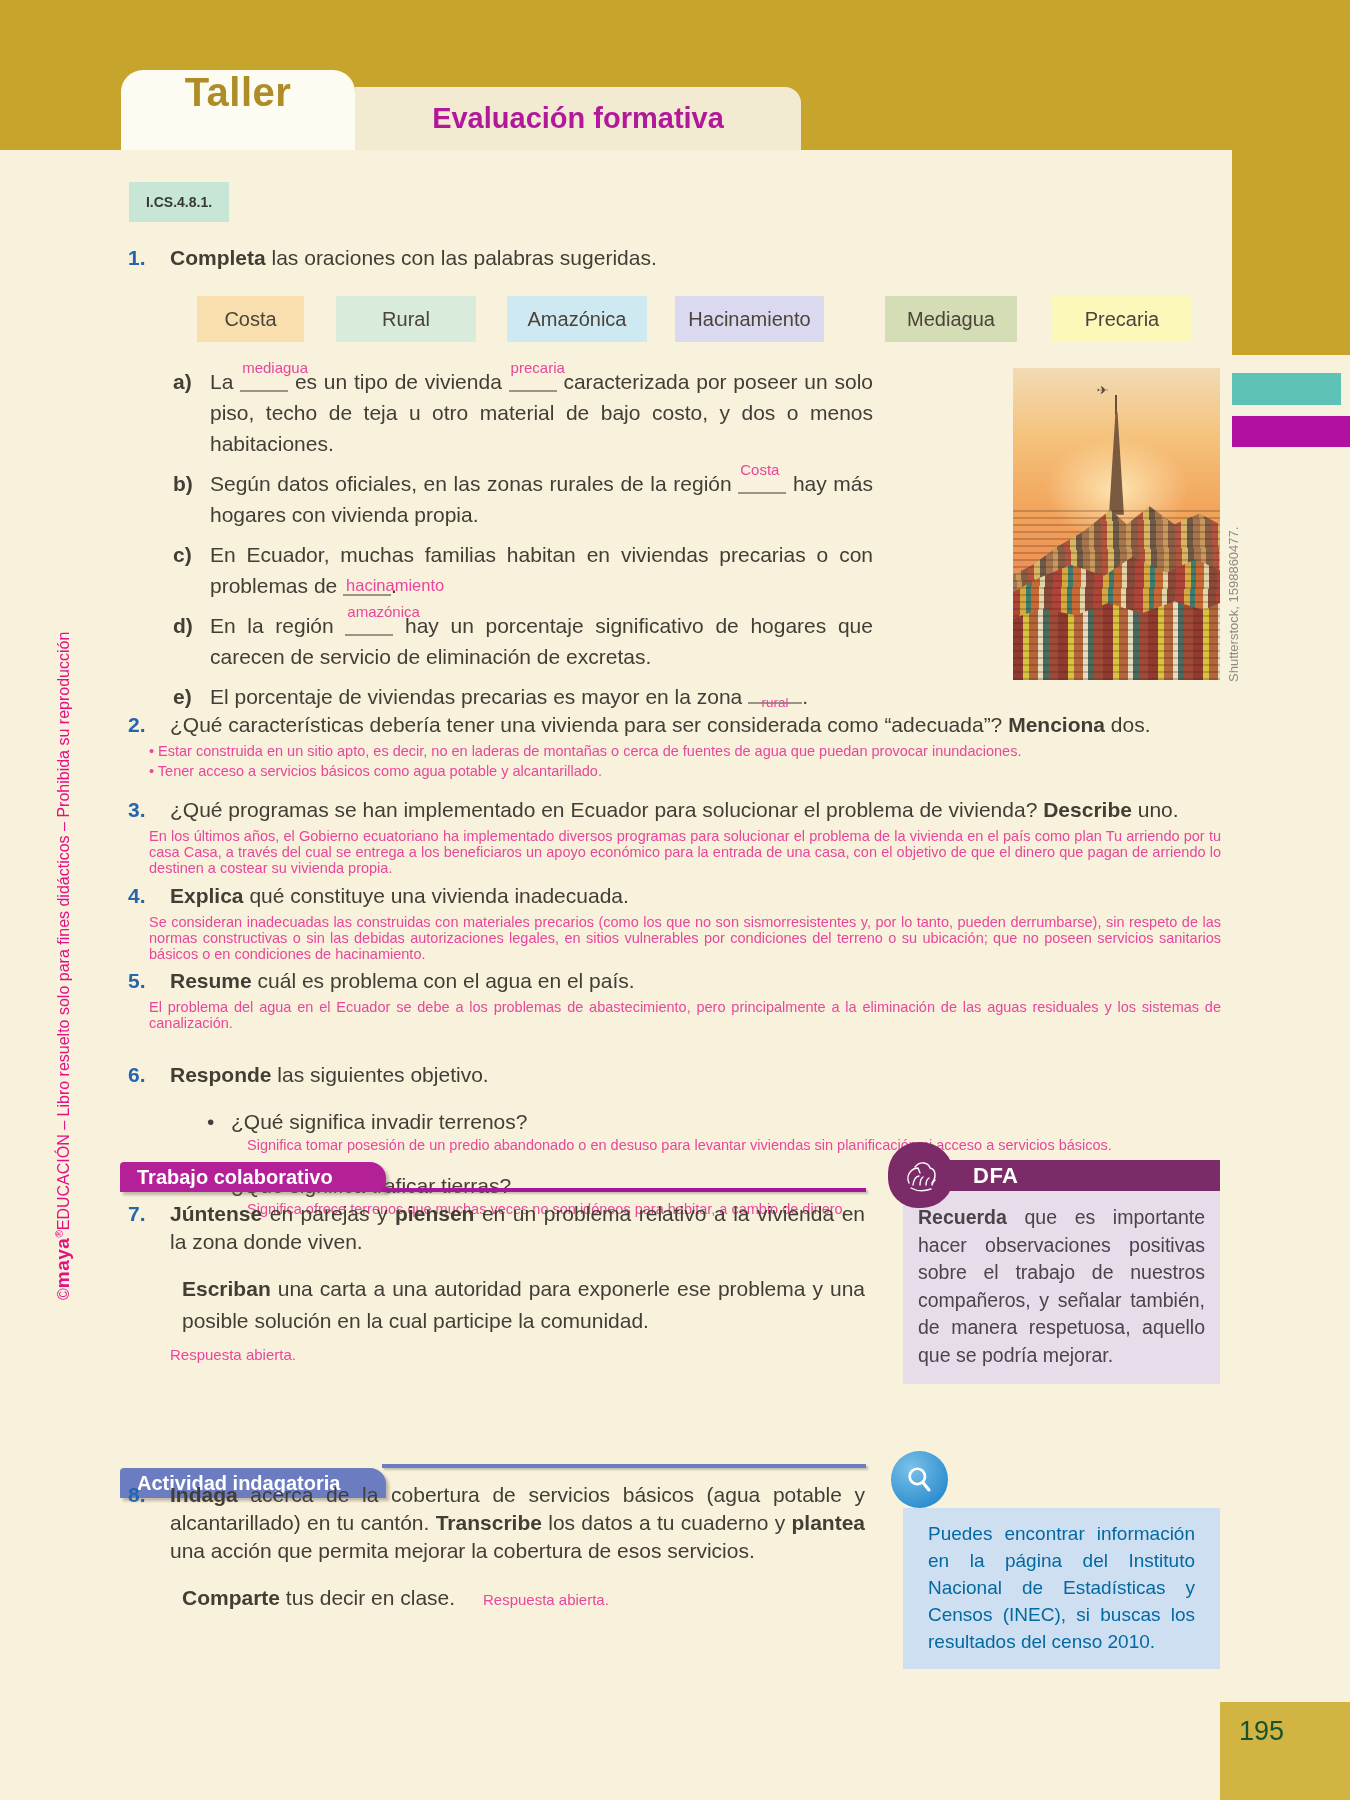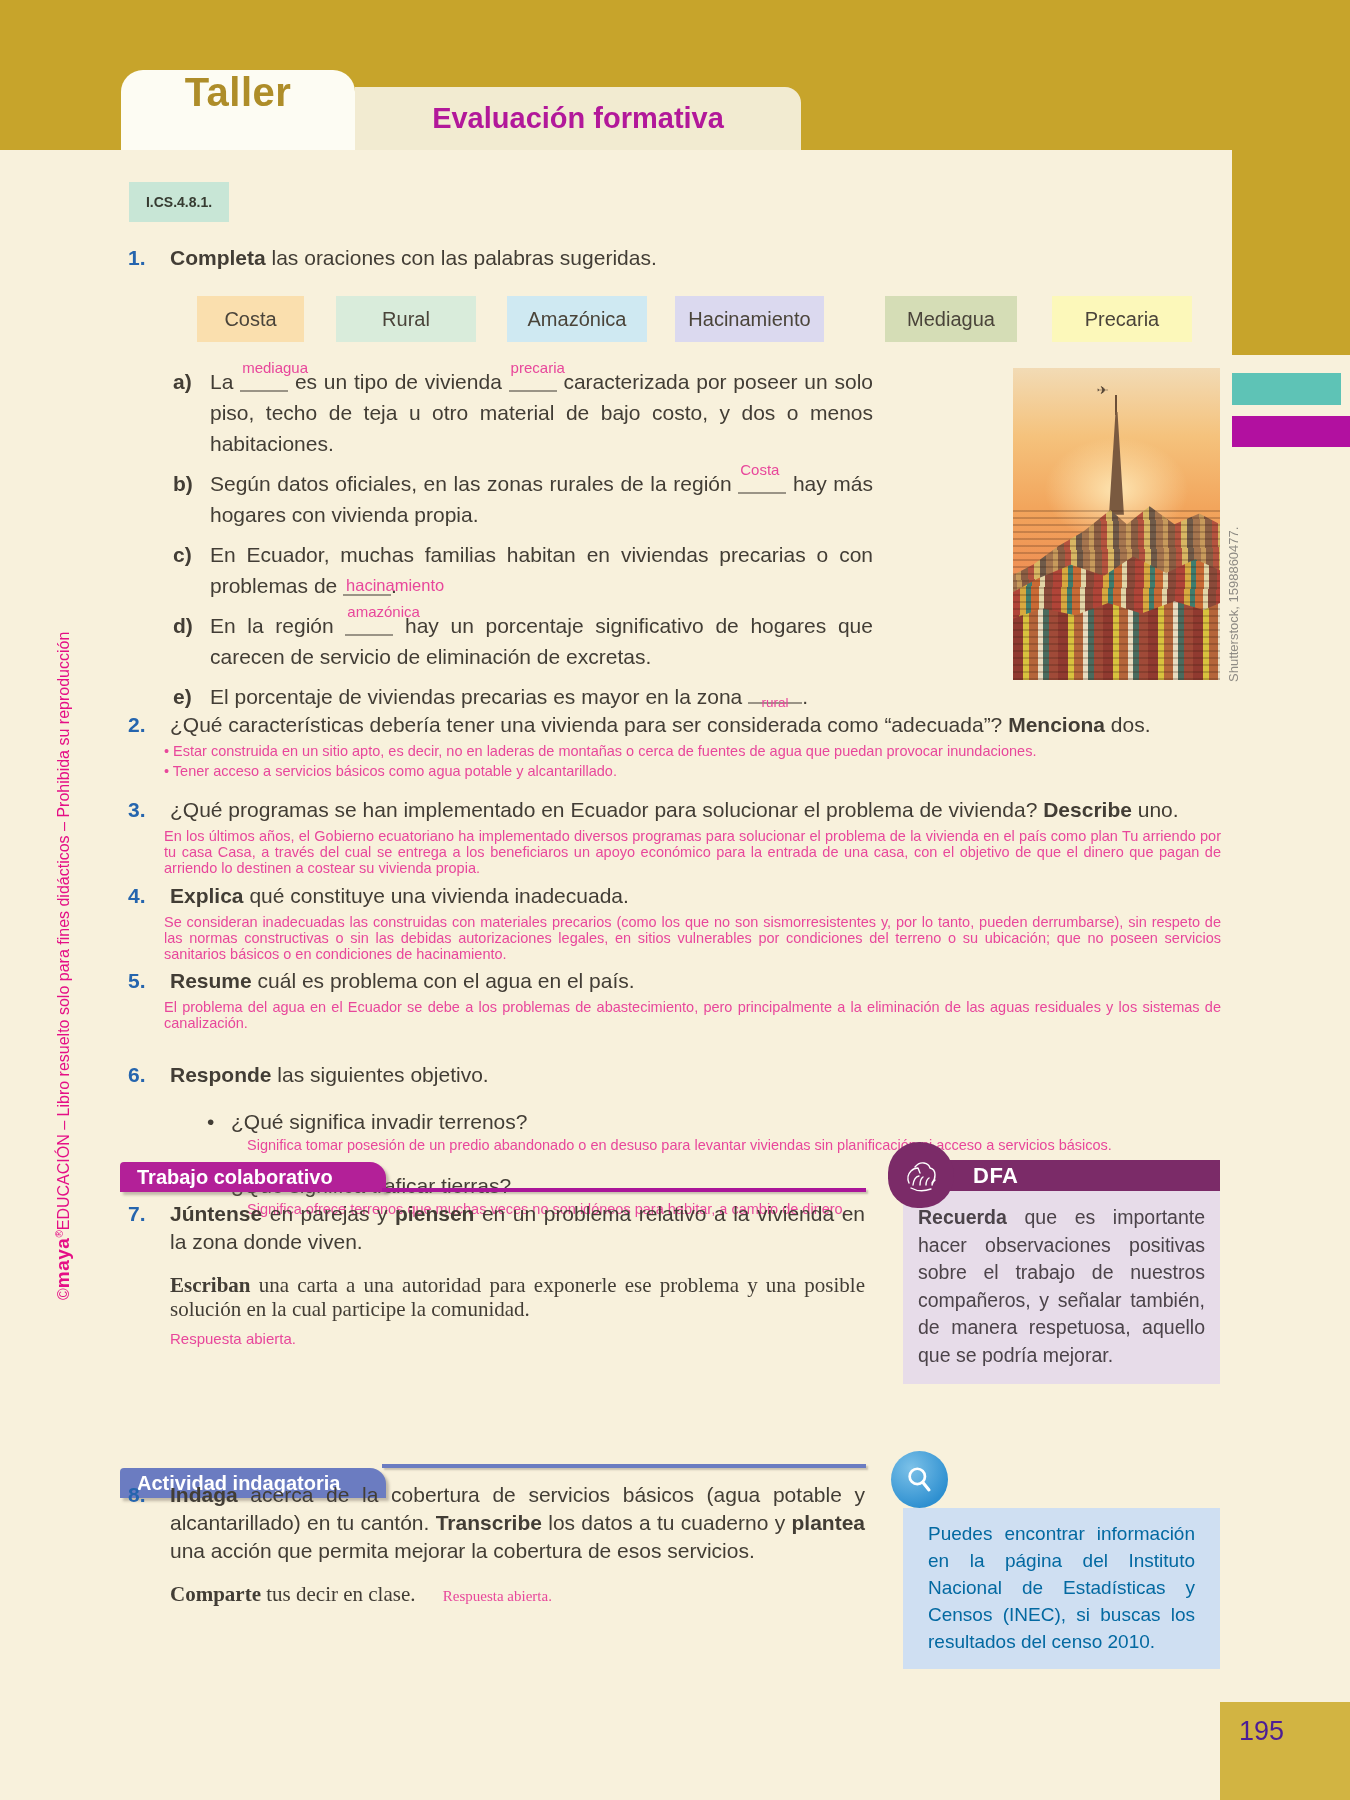--- a/index.html
+++ b/index.html
@@ -53,51 +53,51 @@
   .mast{left:49.5%;top:8.5%;width:2px;height:6.5%;background:#6b4f38;}
   .plane{left:41%;top:5.2%;font-size:11px;color:#554536;transform:scaleX(1.35);}
   .hill{left:0;width:100%;}
   .h1{top:42%;height:58%;clip-path:polygon(0 42%,10% 36%,22% 26%,34% 18%,47% 6%,55% 14%,66% 4%,78% 14%,90% 8%,100% 14%,100% 100%,0 100%);background:repeating-linear-gradient(88deg,#a5754f 0 7px,#c79a5c 7px 12px,#8a5e44 12px 19px,#b5533f 19px 25px,#d8b763 25px 31px,#6f5a49 31px 37px);}
   .h2{top:56%;height:44%;clip-path:polygon(0 36%,12% 26%,28% 16%,44% 24%,58% 10%,74% 22%,88% 12%,100% 20%,100% 100%,0 100%);background:repeating-linear-gradient(92deg,#b04438 0 9px,#d8a93f 9px 15px,#3f7d6e 15px 20px,#c96a35 20px 28px,#e3d6a8 28px 33px,#8a4a3a 33px 41px);}
   .h3{top:72%;height:28%;clip-path:polygon(0 30%,14% 18%,30% 26%,46% 12%,62% 24%,78% 10%,92% 20%,100% 12%,100% 100%,0 100%);background:repeating-linear-gradient(90deg,#903a30 0 10px,#d8c23e 10px 16px,#b5653a 16px 25px,#e8dcc0 25px 30px,#4a6b5e 30px 36px,#a04a38 36px 45px);}
   .winovl{left:0;top:45%;width:100%;height:55%;background:repeating-linear-gradient(0deg,rgba(50,25,12,.22) 0 2px,rgba(0,0,0,0) 2px 7px);}
   .photo-credit{left:1226px;top:682px;transform:rotate(-90deg);transform-origin:0 0;font-size:13px;color:#8e8b84;white-space:nowrap;}
   
   #questions{left:128px;top:711px;width:1093px;}
-  .ans-par{margin-left:36px;margin-top:4px;font-size:14.5px;line-height:16px;color:var(--pink);text-align:justify;}
+  .ans-par{margin-left:21px;margin-top:4px;font-size:14.5px;line-height:16px;color:var(--pink);text-align:justify;}
   .sub{display:flex;margin-left:79px;margin-top:21px;}
   .sub-bullet{flex:none;width:24px;font-size:21px;line-height:24px;color:var(--ink);}
   .sub-q{font-size:21px;line-height:24px;color:var(--ink);}
   .sub-ans{margin-left:119px;margin-top:3px;}
   
   .sec-tab{height:30px;display:flex;align-items:center;padding-left:17px;border-radius:4px 16px 0 0;box-shadow:3px 3px 3px rgba(110,100,88,.4);}
   .sec-tab span{color:#fff;font-size:20px;font-weight:bold;}
   .sec-tab.collab{left:120px;top:1162px;width:266px;background:#b32098;}
   .sec-line{height:4px;box-shadow:2px 2px 2px rgba(110,100,88,.35);}
   .collab-line{left:382px;top:1188px;width:484px;background:#aa1699;}
   .sec-tab.inquiry{left:120px;top:1438px;width:266px;background:var(--peri);margin-top:30px;}
   .inquiry-line{left:382px;top:1464px;width:484px;background:var(--peri);}
   .qcol{width:737px;}
   #q7{left:128px;top:1200px;}
   #q8{left:128px;top:1481px;}
-  .qpar{margin-left:42px;margin-top:17px;font-size:21px;line-height:24px;text-align:justify;font-family:Liberation Serif, serif;}
+  .qpar{margin-left:54px;margin-top:17px;font-size:21px;line-height:32px;text-align:justify;}
   .open{margin-left:42px;margin-top:9px;font-size:15px;color:var(--pink);}
   .open-inline{font-size:15px;color:var(--pink);margin-left:22px;}
   
   .dfa-circle{left:888px;top:1142px;width:66px;height:66px;background:var(--purple);border-radius:48% 52% 50% 46%;display:flex;align-items:center;justify-content:center;z-index:3;}
   .dfa-head{left:920px;top:1160px;width:300px;height:31px;background:var(--purple);display:flex;align-items:center;padding-left:53px;z-index:2;}
   .dfa-head span{color:#fff;font-size:22px;font-weight:bold;letter-spacing:.5px;}
   .dfa-body{left:903px;top:1191px;width:317px;height:193px;background:var(--lav);padding:13px 15px;font-size:19.5px;line-height:27.5px;color:#4b4349;text-align:justify;}
   
   .sug-circle{left:891px;top:1451px;width:57px;height:57px;border-radius:50%;background:radial-gradient(circle at 35% 30%,#7cc1e8,#2d8fd0 75%);display:flex;align-items:center;justify-content:center;z-index:3;}
   .sug-head{left:903px;top:1452px;width:317px;height:56px;background:var(--skyblue);border-radius:8px 14px 0 0;padding-left:72px;display:flex;flex-direction:column;justify-content:center;z-index:2;}
   .sug-head div{color:#fff;font-size:21px;font-weight:bold;line-height:22px;}
   .sug-body{left:903px;top:1508px;width:317px;height:161px;background:var(--lightblue);padding:12px 25px;font-size:19px;line-height:27px;color:#0369a1;text-align:justify;}
   
-  .pagenum{left:1220px;top:1702px;width:130px;height:98px;background:var(--gold-light);color:#4c1d95;font-size:27px;padding:14px 0 0 19px;}
+  .pagenum{left:1220px;top:1702px;width:130px;height:98px;background:var(--gold-light);color:#14532d;font-size:27px;padding:14px 0 0 19px;}
   
   .sidebar{left:52px;top:1300px;transform:rotate(-90deg);transform-origin:0 0;white-space:nowrap;color:var(--pink-bright);font-size:16px;}
   .sidebar .brand{font-weight:bold;font-size:19px;letter-spacing:.5px;}
   .sidebar .reg{font-size:10px;vertical-align:super;}
 </style>
 </head>
 <body>
 
 <div class="page">
 

